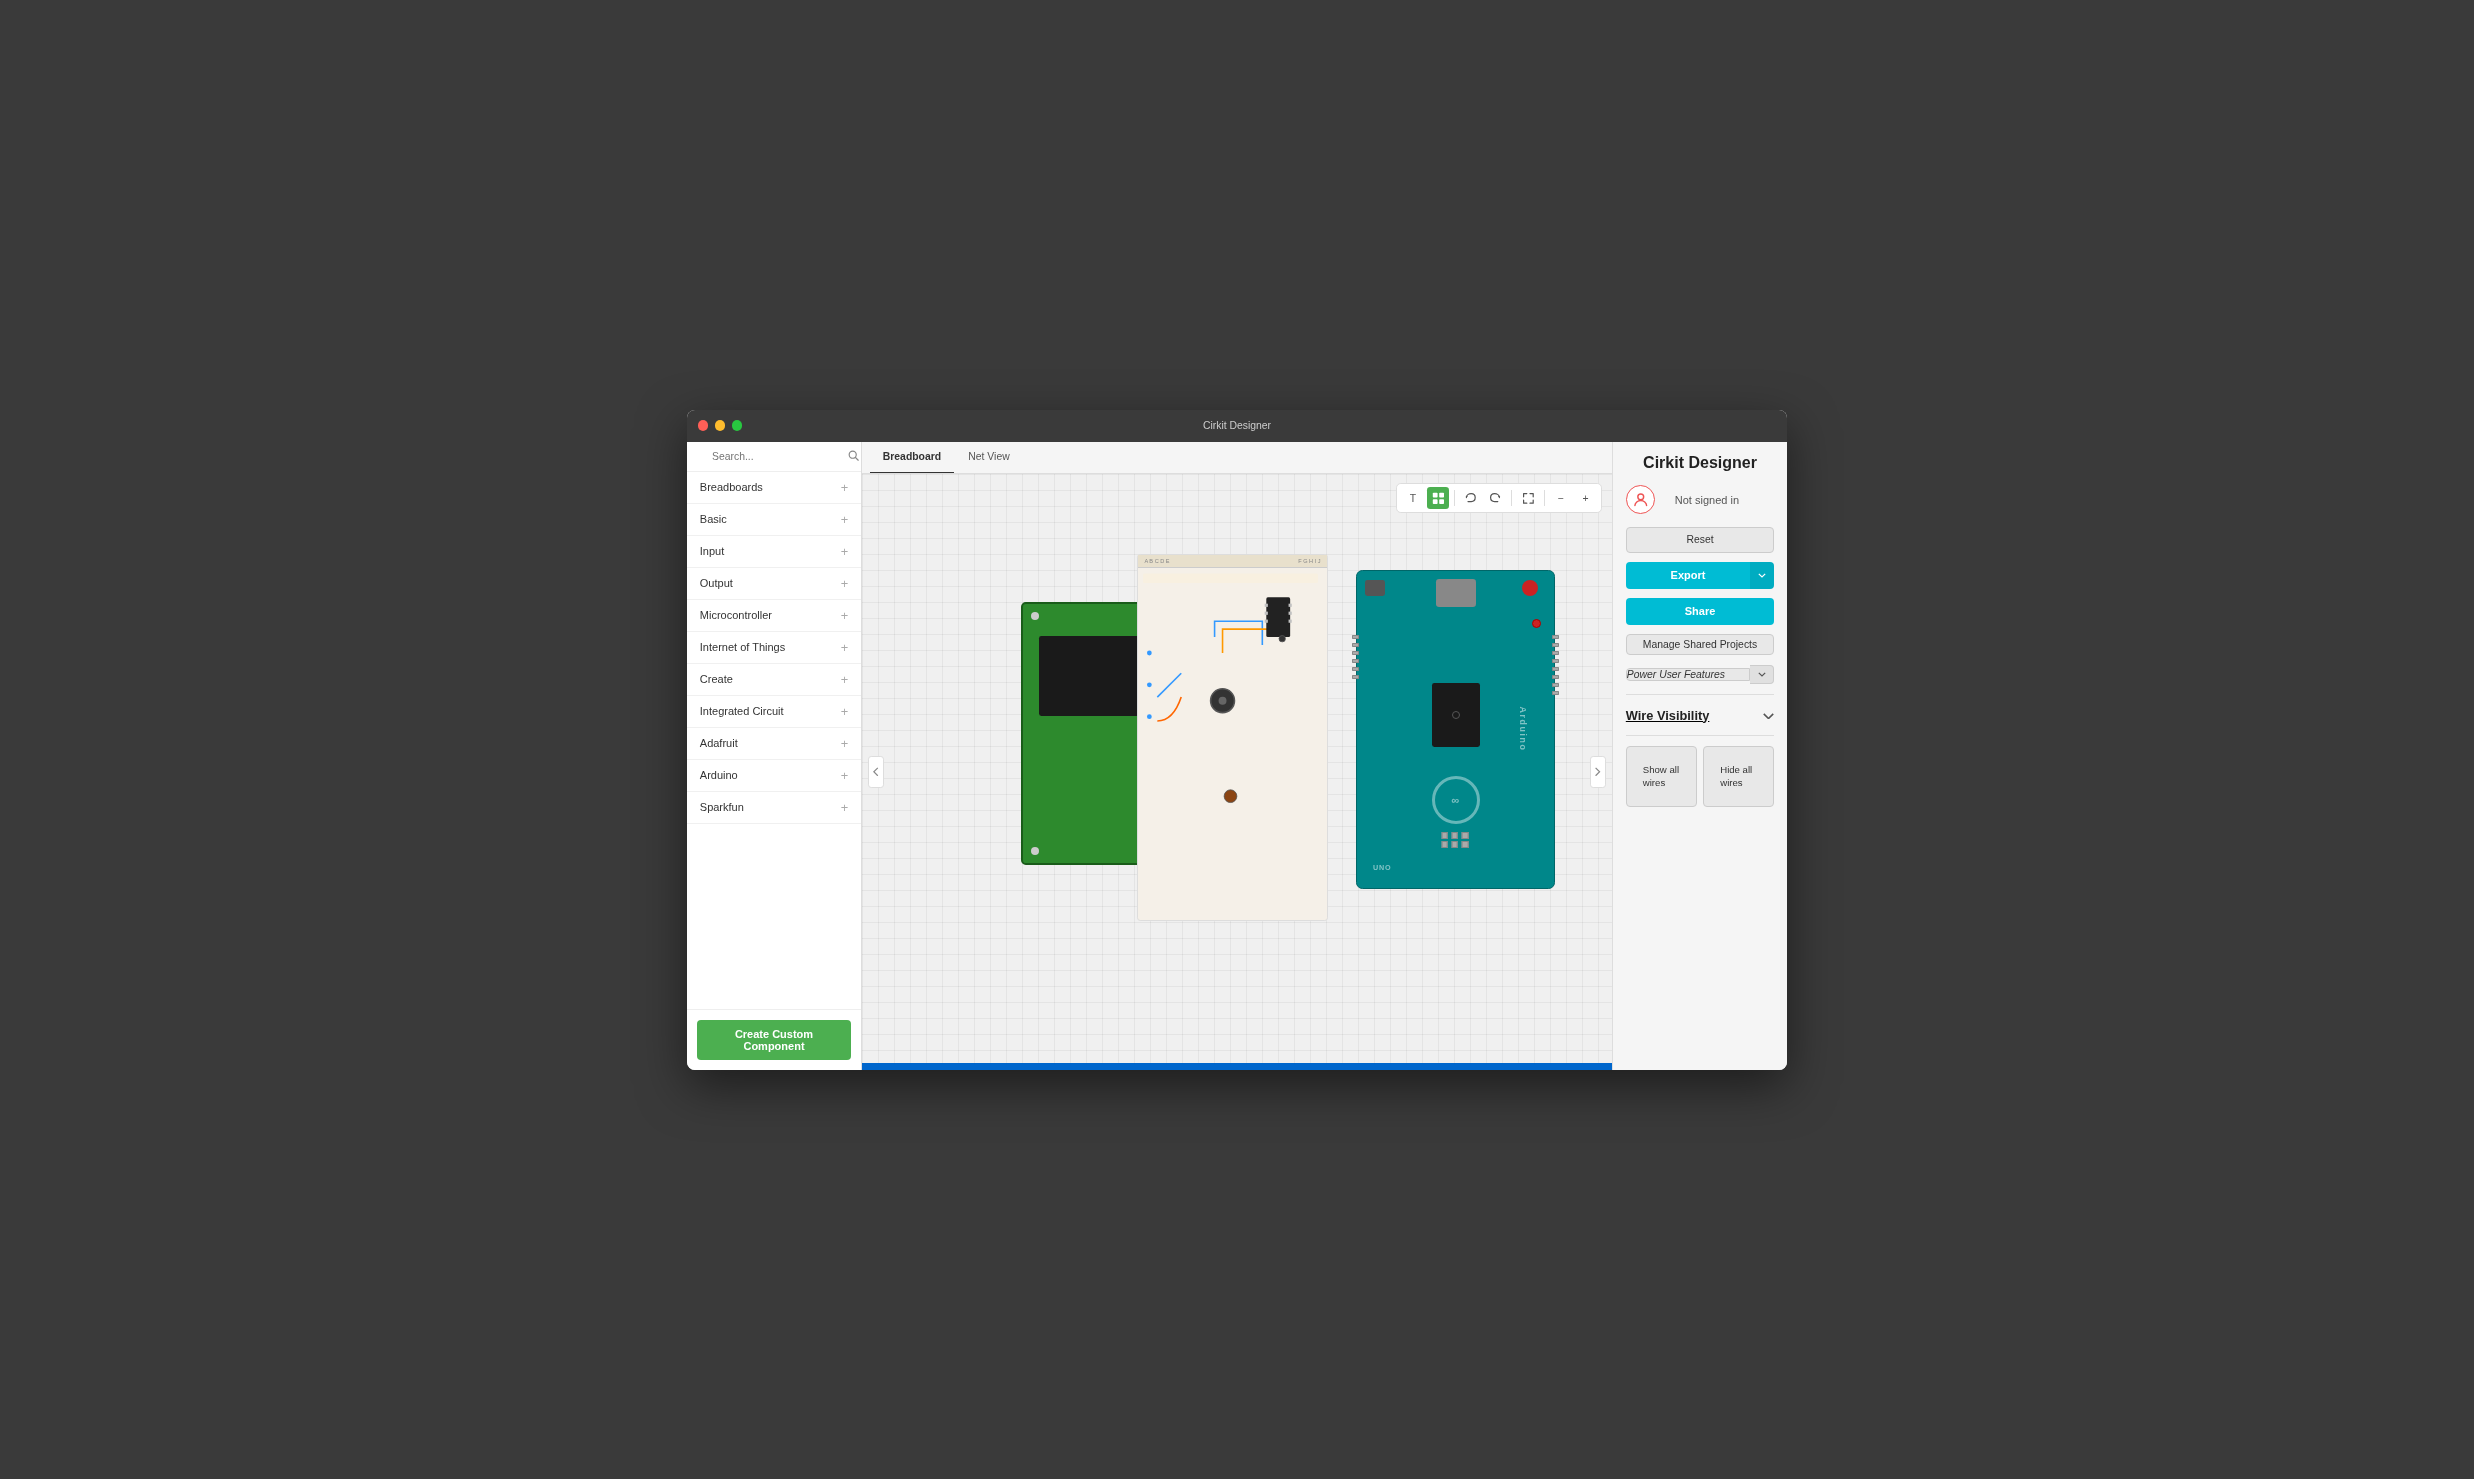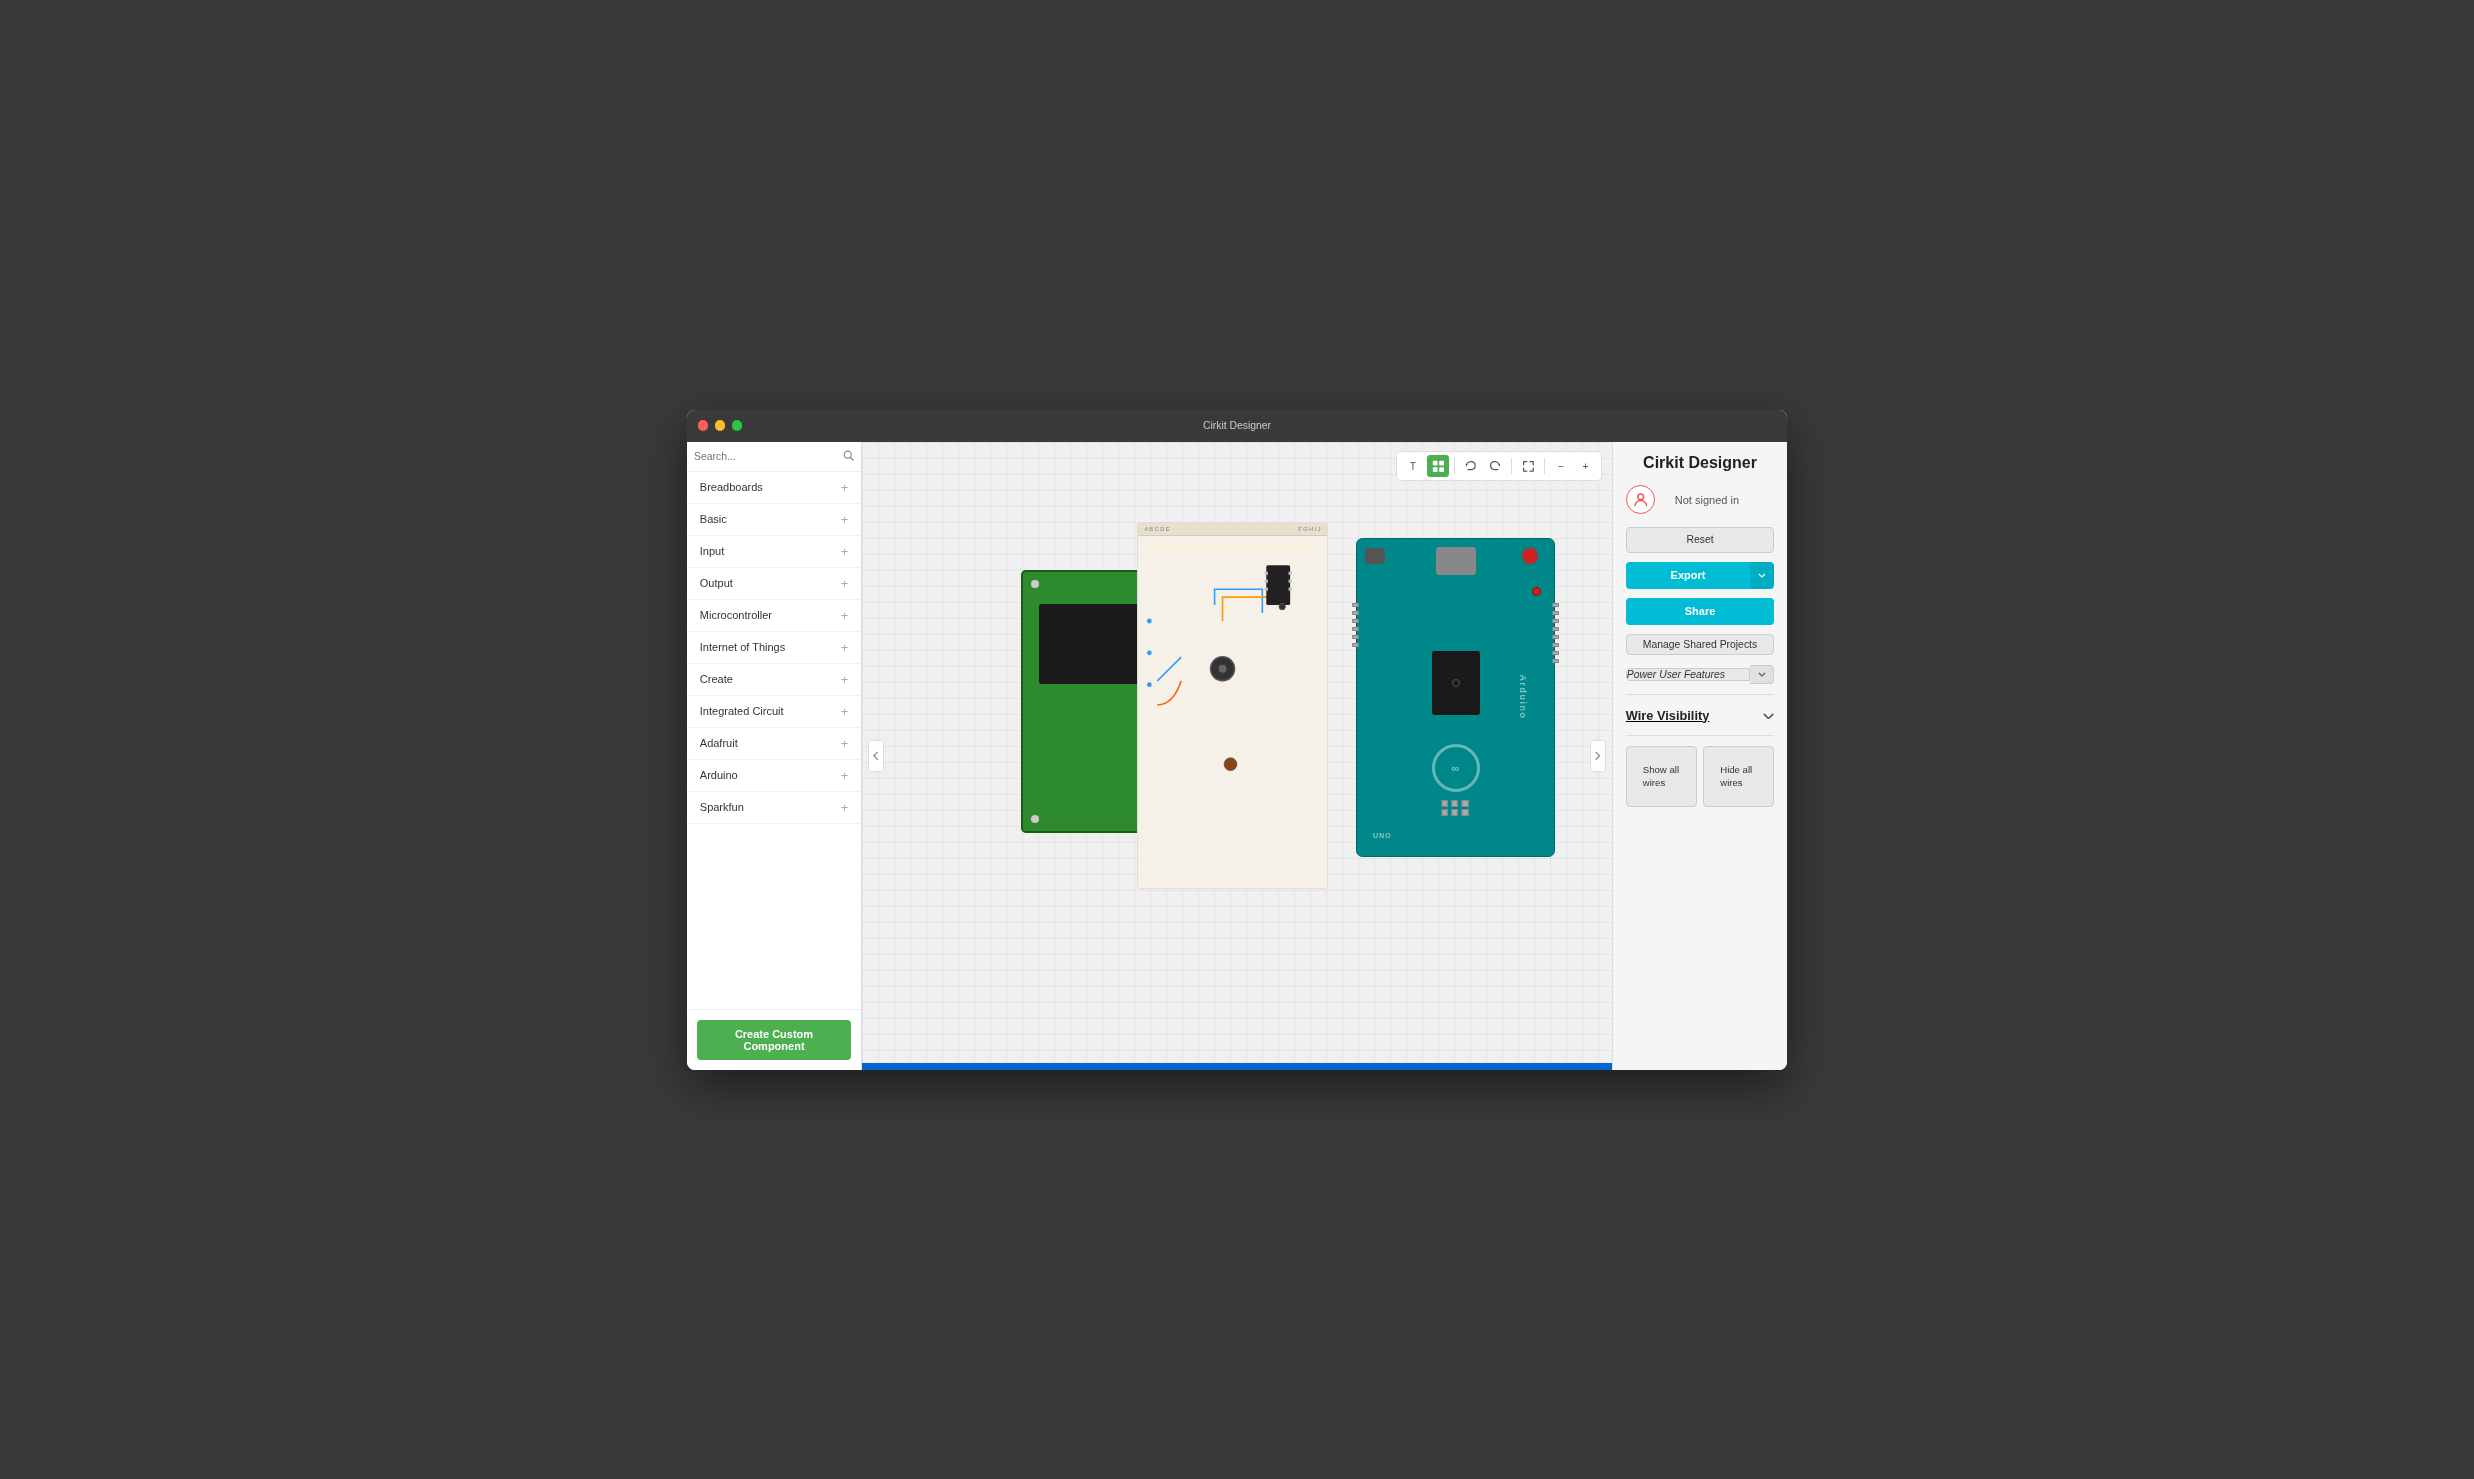--- a/index.html
+++ b/index.html
@@ -61,21 +61,21 @@
     
     .sidebar {
       width: 175px;
       background: #fff;
       border-right: 0.8px solid #ddd;
       display: flex;
       flex-direction: column;
       flex-shrink: 0;
     }
     .search-bar {
-      padding: 8px 7px;
+      padding: 8px 25px;
       border-bottom: 0.8px solid #eee;
       display: flex;
       align-items: center;
       gap: 2px;
     }
     .search-input {
       flex: 1;
       border: none;
       outline: none;
       font-size: 10.4px;
@@ -585,20 +585,28 @@
           <span>Sparkfun</span>
           <span class="sidebar-item-plus">+</span>
         </div>
       </div>
       <div class="sidebar-footer">
         <button class="create-custom-btn">Create Custom Component</button>
       </div>
     </div>
 
     <div class="canvas-area">
+      <div class="tab-bar">
+        <div class="tab active">
+          <span>Breadboard</span>
+        </div>
+        <div class="tab">
+          <span>Net View</span>
+        </div>
+      </div>
       <div class="canvas-container">
         <div class="canvas-grid"></div>
 
         <div class="canvas-toolbar">
           <button class="toolbar-btn">T</button>
           <button class="toolbar-btn active">
             <svg width="12.8" height="12.8" viewBox="0 0 16 16" fill="white">
               <rect x="1" y="1" width="6" height="6" rx="1" fill="white"></rect>
               <rect x="9" y="1" width="6" height="6" rx="1" fill="white"></rect>
               <rect x="1" y="9" width="6" height="6" rx="1" fill="white"></rect>

